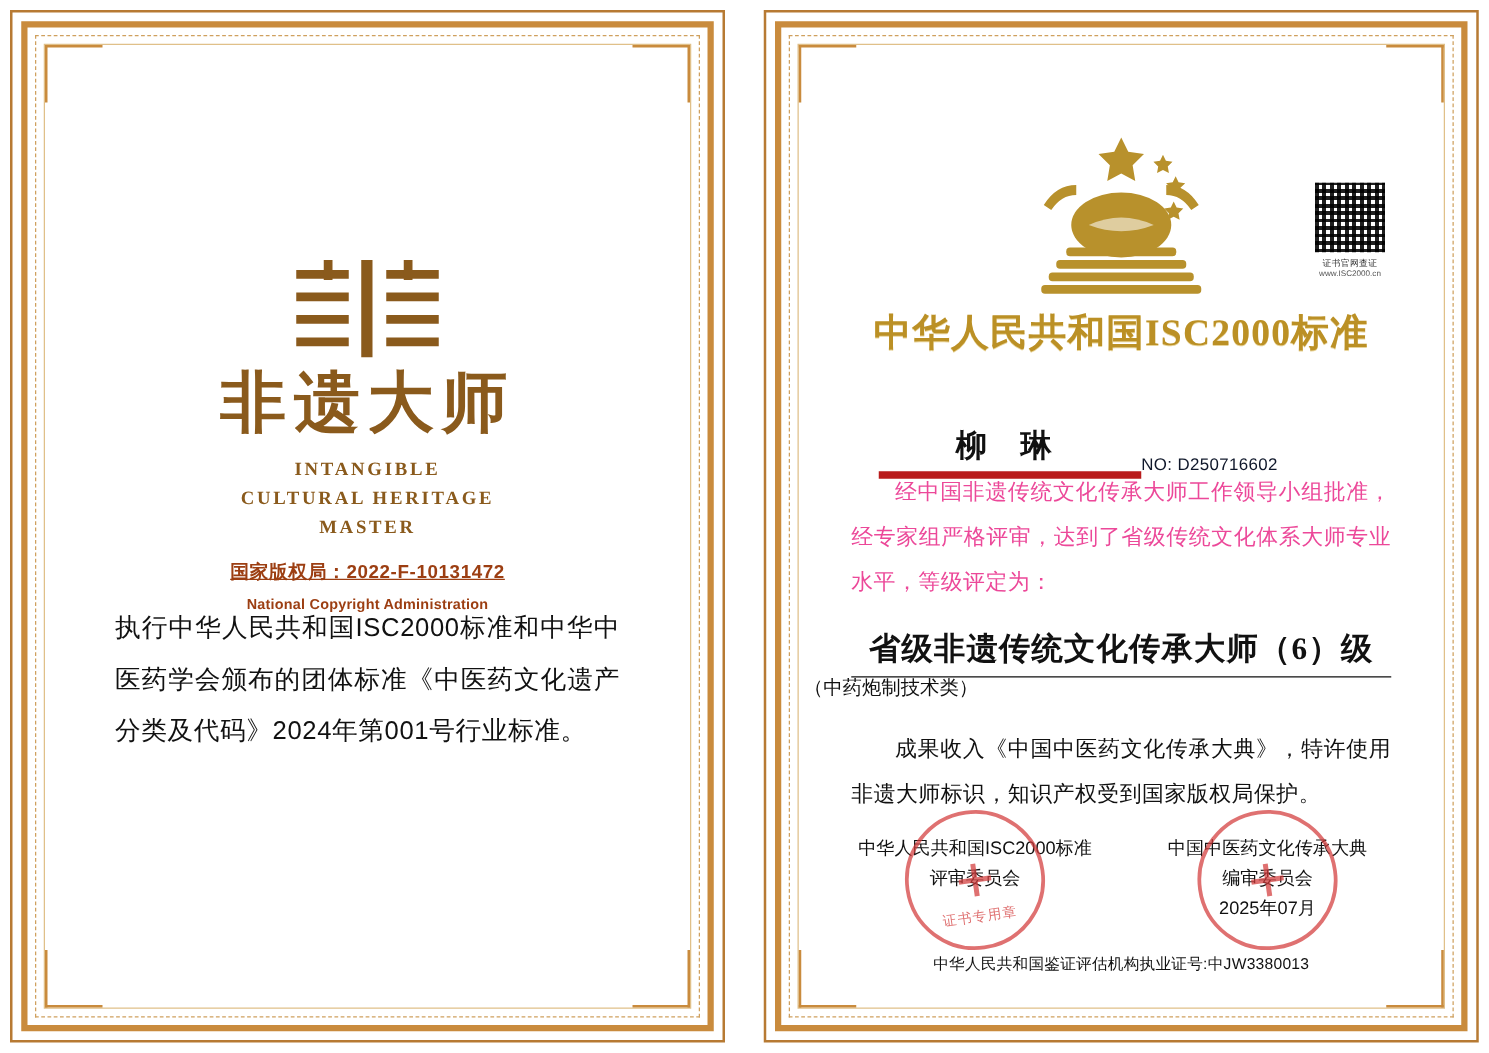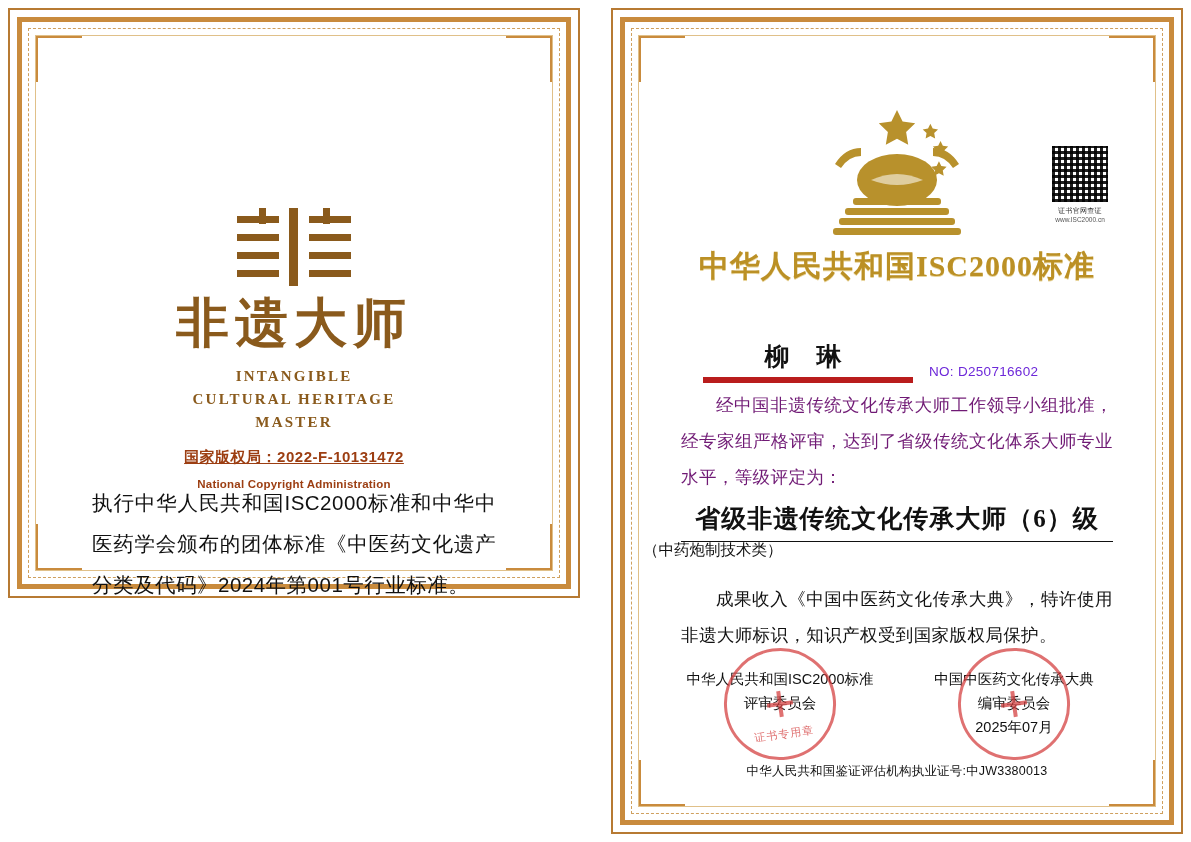--- a/index.html
+++ b/index.html
@@ -18,21 +18,21 @@
     justify-content: space-between;
     padding: 8px 8px;
   }
 
   
   .cert {
     position: relative;
     background: #ffffff;
     border: 2px solid #b77a33;
   }
-  .cert-left  { width: 572px; height: 590px; }
+  .cert-left  { width: 572px; height: 826px; }
   .cert-right { width: 572px; height: 826px; }
 
   .border-inner {
     position: absolute;
     top: 7px; left: 7px; right: 7px; bottom: 7px;
     border: 5px solid #c98b3d;
   }
   .border-inner2 {
     position: absolute;
     top: 18px; left: 18px; right: 18px; bottom: 18px;
@@ -163,32 +163,31 @@
     width: 210px;
     border-bottom: 6px solid #b91c1c;
     text-align: center;
     padding-bottom: 4px;
     font-size: 25px;
     letter-spacing: 10px;
     color: #111;
     font-weight: bold;
   }
   .name-no {
-    margin-left: 16px;
     padding-bottom: 4px;
     font-size: 13.5px;
-    color: #6d28d9;
+    color: #0f172a;
     letter-spacing: .3px;
   }
   .right-body {
     position: absolute;
-    top: 348px; left: 38px; right: 38px;
+    top: 336px; left: 38px; right: 38px;
     font-size: 17.5px;
     line-height: 2.05;
-    color: #701a75;
+    color: #ec4899;
     text-align: justify;
     letter-spacing: .4px;
   }
   .indent { text-indent: 2em; display: block; }
   .grade-line {
     position: absolute;
     top: 462px; left: 38px; right: 38px;
     text-align: center;
     font-family: "Liberation Serif", "DejaVu Serif", serif;
     font-weight: bold;

